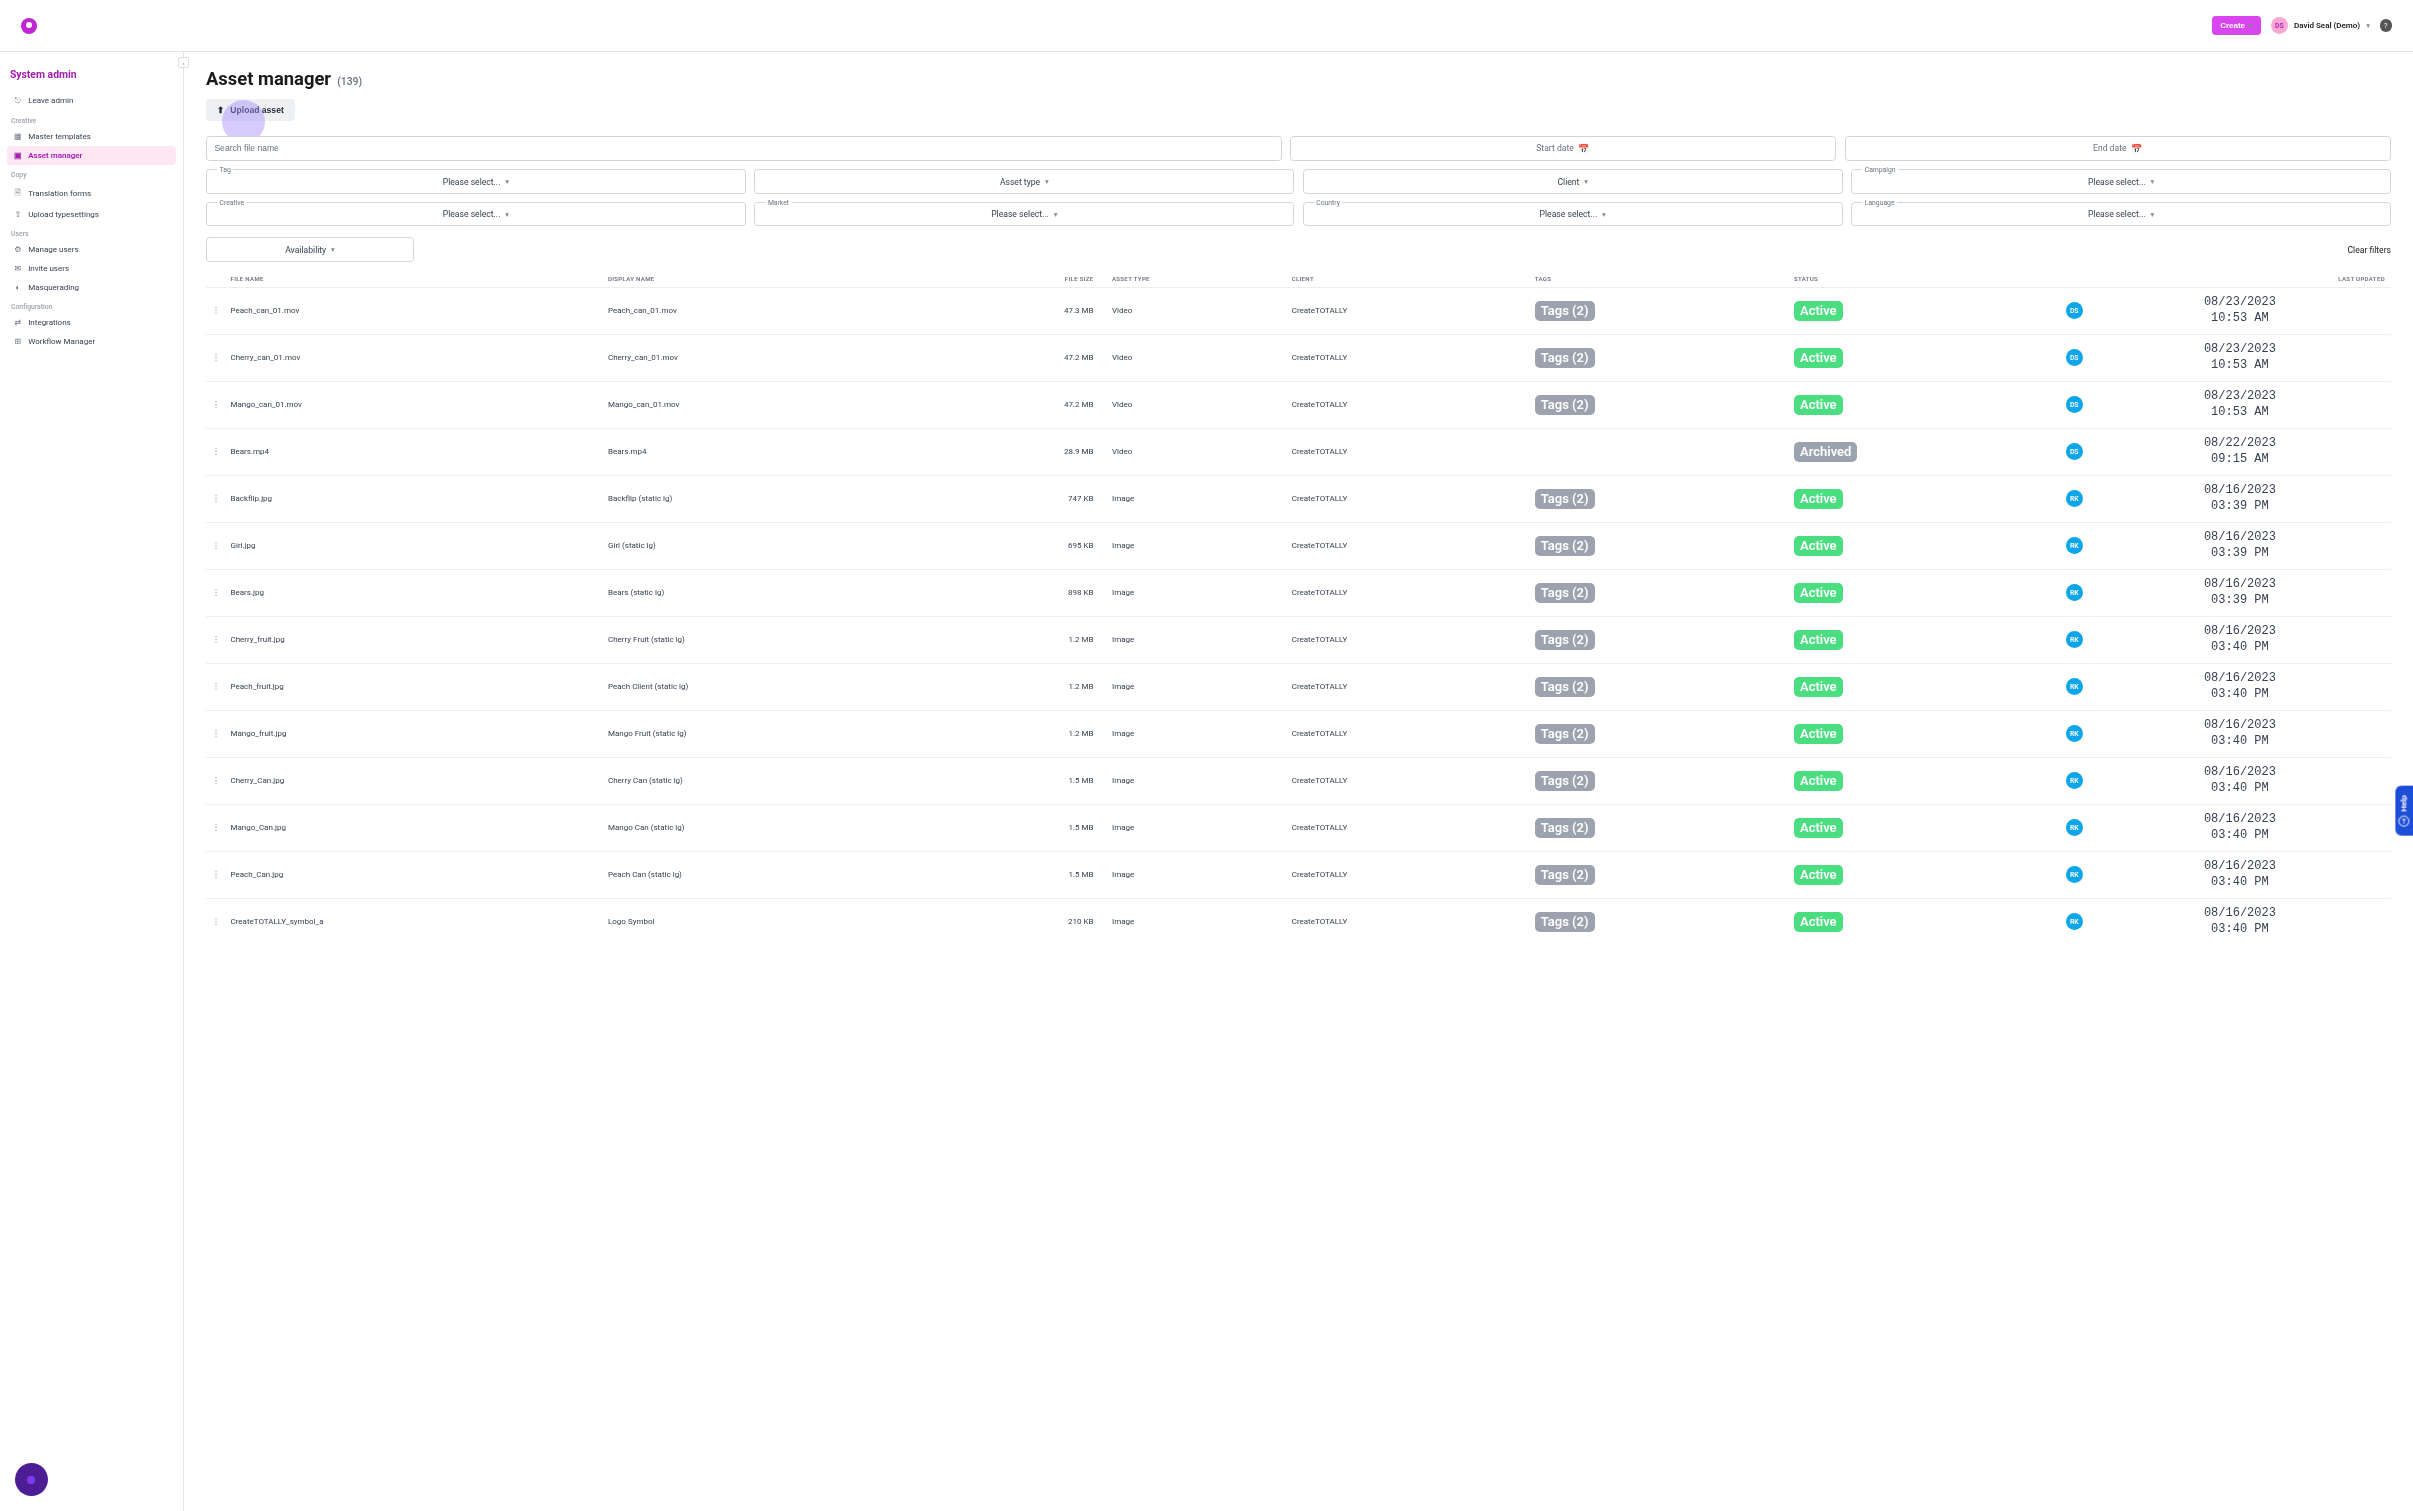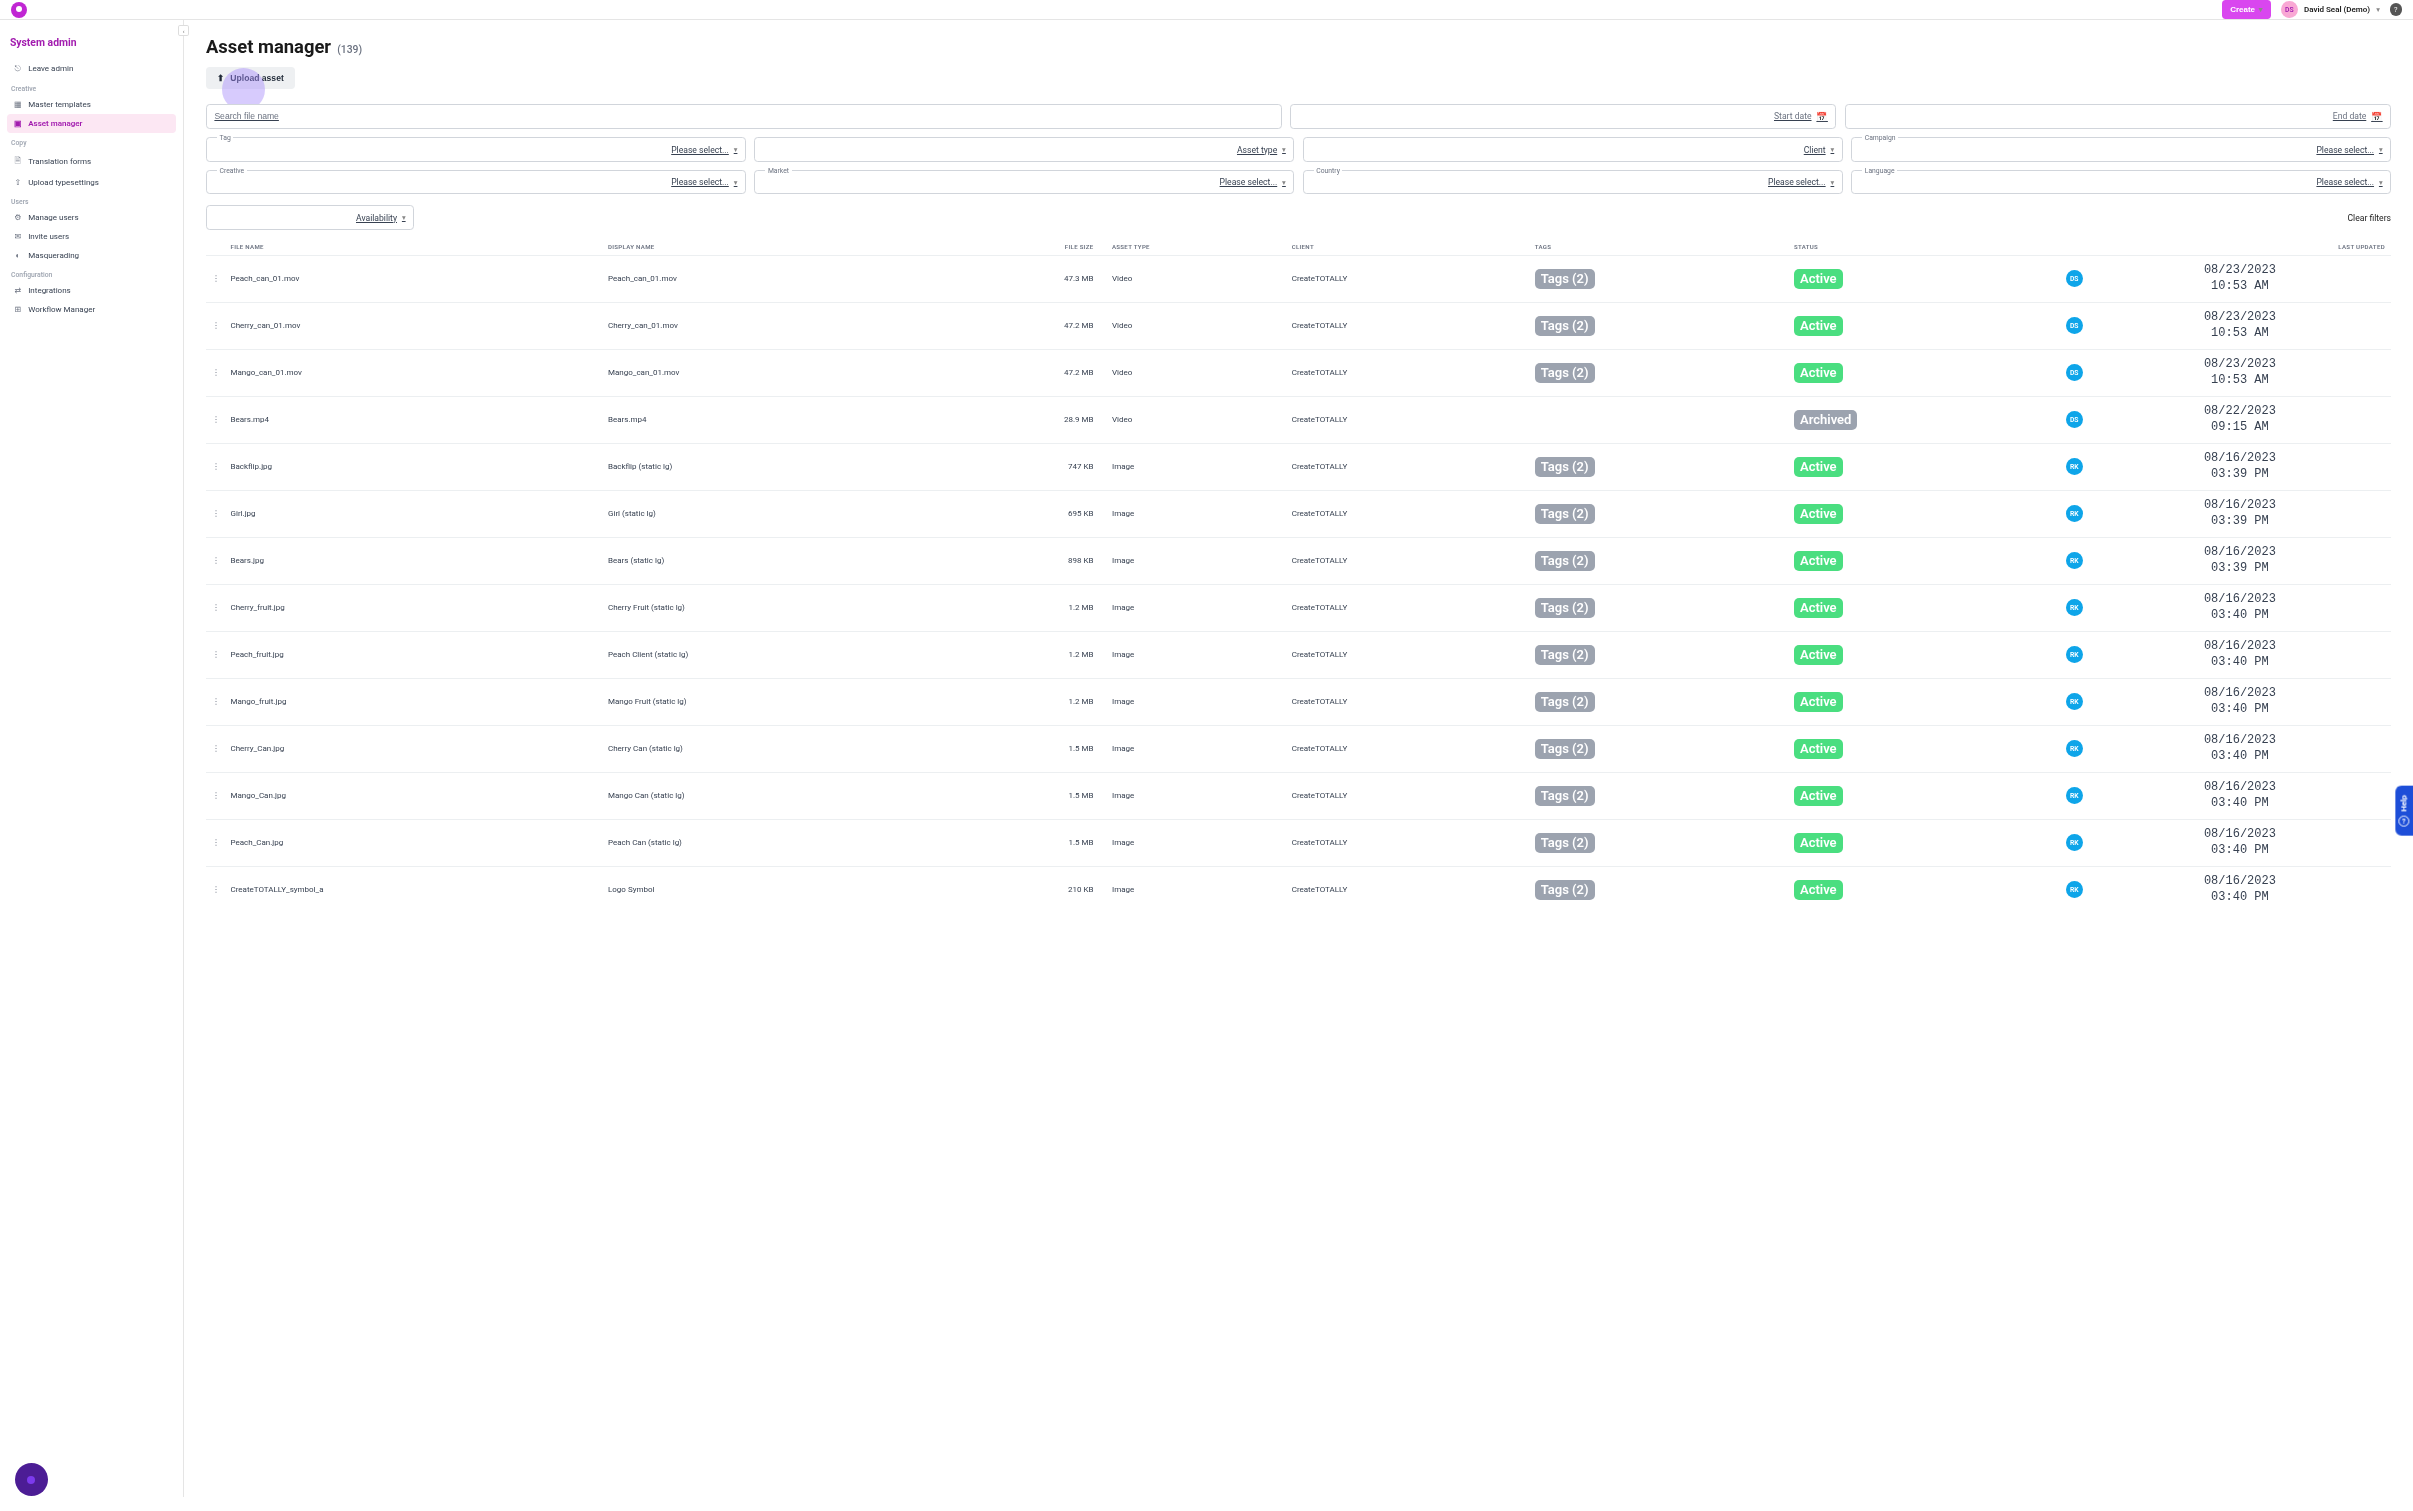--- a/index.html
+++ b/index.html
@@ -4,25 +4,25 @@
 <style>
   * { box-sizing: border-box; margin: 0; padding: 0; }
   body {
     font-family: -apple-system, BlinkMacSystemFont, "Segoe UI", Roboto, Helvetica, Arial, sans-serif;
     background: #fff;
     color: #1a1a1a;
     font-size: 8.6px;
   }
   
   .topbar {
-    height: 20px;
+    height: 52px;
     border-bottom: 0.6px solid #e5e5e5;
     display: flex;
     align-items: center;
-    padding: 0 11px;
+    padding: 0 21px;
     justify-content: space-between;
   }
   .logo {
     width: 16px; height: 16px;
     background: #c026d3;
     border-radius: 50%;
     position: relative;
   }
   .logo::after {
     content: "";
@@ -156,25 +156,24 @@
   .filter-row { display: flex; gap: 8.6px; }
   .input, .select {
     border: 0.6px solid #d1d5db;
     border-radius: 3.7px;
     padding: 6.1px 7.4px;
     font-size: 8.6px;
     color: #374151;
     background: #fff;
     display: flex;
     align-items: center;
-    justify-content: flex-end;
+    justify-content: center;
     gap: 4.9px;
     cursor: pointer;
     position: relative;
-    text-decoration: underline;
   }
   .input input {
     border: none; outline: none;
     font-size: 8.6px;
     width: 100%;
     color: #374151;
   }
   .input input::placeholder { color: #6b7280; }
   .select .floating-label {
     position: absolute;

